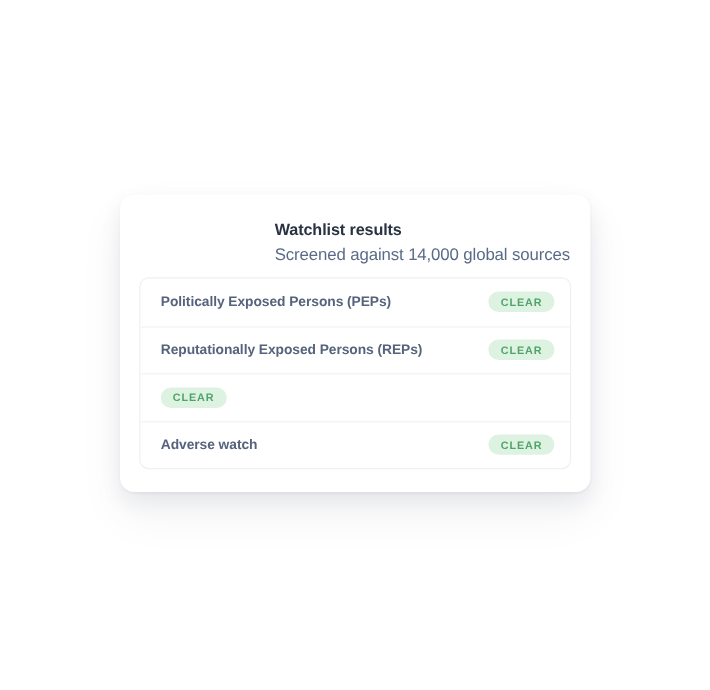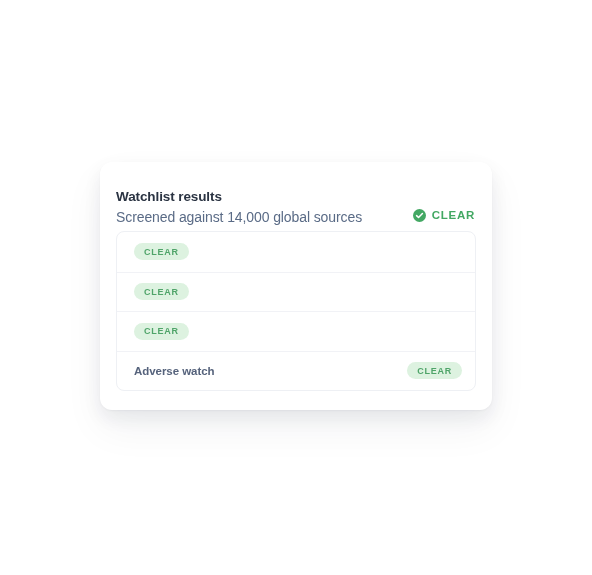--- a/index.html
+++ b/index.html
@@ -40,22 +40,23 @@
   
   .card-header {
     position: absolute;
     left: 0;
     top: 0;
     right: 0;
     height: 69px;
     padding: 21px 17px 0 16px;
     box-sizing: border-box;
     display: flex;
-    align-items: center;
+    align-items: flex-end;
     justify-content: space-between;
+    flex-direction: column;
   }
   .header-text {
     display: block;
   }
   .card-title {
     font-size: 13.5px;
     font-weight: bold;
     color: #2a3342;
     letter-spacing: -0.1px;
     line-height: 17px;
@@ -161,24 +162,26 @@
           <path d="M4.4 8.2 L6.8 10.5 L11.6 5.6" fill="none" stroke="#ffffff" stroke-width="1.9" stroke-linecap="round" stroke-linejoin="round"></path>
         </svg>
         <span class="header-status-label">CLEAR</span>
       </div>
 
     </div>
 
     <div class="results-list">
 
       <div class="result-row">
+        <span class="result-label">Politically Exposed Persons (PEPs)</span>
         <span class="badge">CLEAR</span>
       </div>
 
       <div class="result-row">
+        <span class="result-label">Reputationally Exposed Persons (REPs)</span>
         <span class="badge">CLEAR</span>
       </div>
 
       <div class="result-row">
         <span class="badge">CLEAR</span>
       </div>
 
       <div class="result-row">
         <span class="result-label">Adverse watch</span>
         <span class="badge">CLEAR</span>

